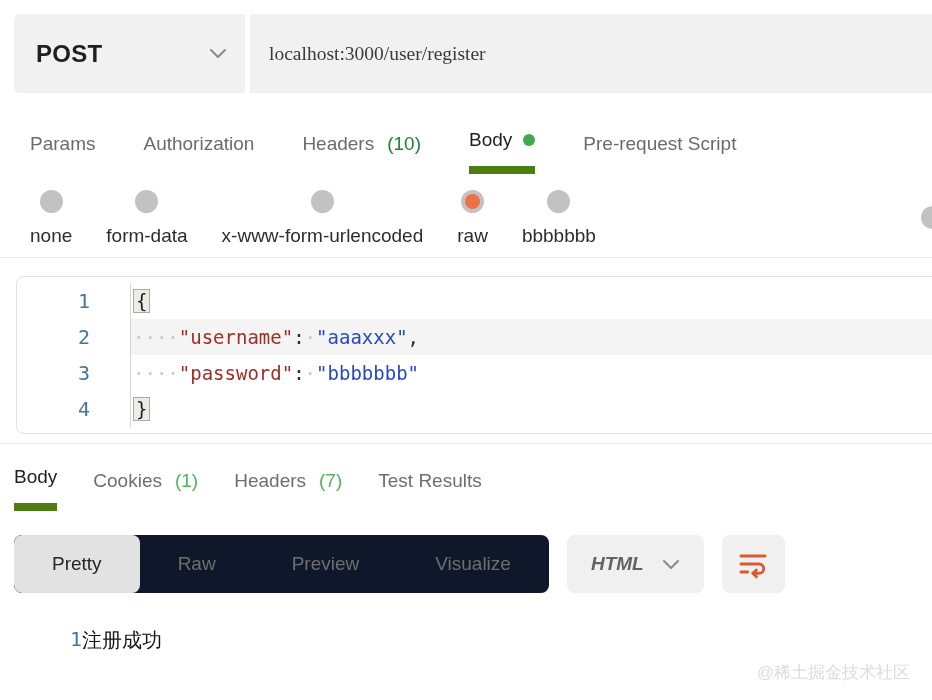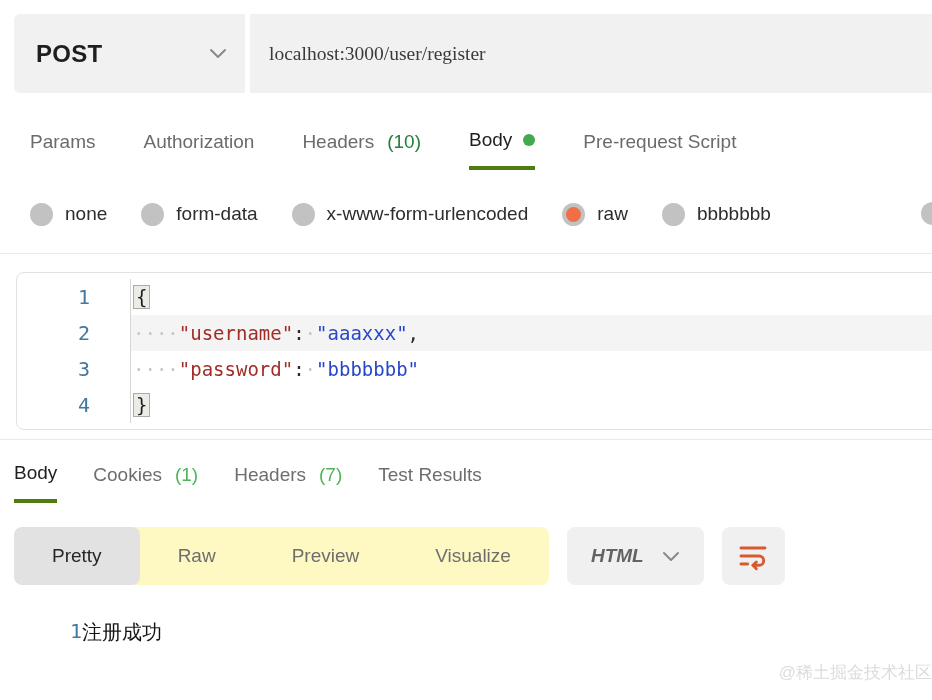--- a/index.html
+++ b/index.html
@@ -19,25 +19,25 @@
   .url-field{
     flex:1;background:#f1f1f1;display:flex;align-items:center;
     padding-left:19px;font-size:19.5px;color:#3a3a3a;font-family:Liberation Serif, serif;
   }
   .chev{width:18px;height:11px;display:block;}
   .chev polyline{fill:none;stroke:#8a8a8a;stroke-width:2;stroke-linecap:round;stroke-linejoin:round;}
   
   .req-tabs{display:flex;gap:48px;margin:36px 0 0 30px;font-size:19px;color:#6b6b6b;}
   .rtab{padding-bottom:15px;display:flex;align-items:center;gap:11px;cursor:pointer;white-space:nowrap;}
   .rtab .cnt{color:#21803c;margin-left:2px;}
-  .rtab.active{color:#1f1f1f;border-bottom:4px solid #4d7c0f;}
+  .rtab.active{color:#1f1f1f;border-bottom:8px solid #4d7c0f;}
   .green-dot{width:12px;height:12px;border-radius:50%;background:#43a94d;display:inline-block;}
   
   .radio-row{display:flex;align-items:center;gap:34px;margin:30px 0 0 30px;font-size:19px;color:#2d2d2d;position:relative;height:28px;}
-  .radio-item{display:flex;align-items:center;gap:12px;cursor:pointer;white-space:nowrap;}
+  .radio-item{display:flex;align-items:center;gap:12px;cursor:pointer;white-space:nowrap;flex-direction:column;}
   .rcircle{width:23px;height:23px;border-radius:50%;background:#c2c2c2;display:inline-block;position:relative;flex:0 0 auto;}
   .rcircle.selected::after{
     content:"";position:absolute;left:4px;top:4px;width:15px;height:15px;border-radius:50%;background:#ef7046;
   }
   .radio-partial{position:absolute;right:-12px;top:2px;}
   
   .divider{border:0;border-top:1px solid #e9e9e9;margin:0;}
   .div1{margin-top:25px;}
   .div2{margin-top:9px;}
   
@@ -53,40 +53,40 @@
   .ws{color:#c8c8c8;}
   .jkey{color:#a12d28;}
   .jstr{color:#2846c8;}
   .jpn{color:#2b2b2b;}
   .brk{background:#ecece7;border:1px solid #acaca2;padding:0 2px;color:#1d1d1d;}
   
   .resp-tabs{display:flex;gap:36px;margin:22px 0 0 14px;font-size:19px;color:#6e6e6e;}
   .resp-tabs .rtab .cnt{color:#50b45a;}
   
   .resp-toolbar{display:flex;align-items:center;gap:18px;margin:24px 0 0 14px;}
-  .segmented{display:flex;background:#fef9c3;border-radius:8px;height:58px;align-items:stretch;overflow:hidden;}
+  .segmented{display:flex;background:#0f172a;border-radius:8px;height:58px;align-items:stretch;overflow:hidden;}
   .seg{display:flex;align-items:center;padding:0 38px;font-size:19px;color:#6e6e6e;cursor:pointer;}
   .seg.active{background:#e2e2e2;border-radius:8px;color:#262626;}
   .format-btn{
     height:58px;background:#f0f0f0;border-radius:8px;display:flex;align-items:center;
     padding:0 24px;gap:18px;cursor:pointer;
   }
   .format-label{font-size:19px;color:#636363;font-weight:600;font-style:italic;}
   .icon-btn{
     width:63px;height:58px;background:#f0f0f0;border-radius:8px;
     display:flex;align-items:center;justify-content:center;cursor:pointer;
   }
   .wrap-svg{width:32px;height:32px;}
   .wrap-svg path{fill:none;stroke:#d55b31;stroke-width:2.2;stroke-linecap:round;stroke-linejoin:round;}
   
   .resp-body{display:flex;margin:34px 0 0 0;font-size:20px;}
   .resp-ln{width:82px;text-align:right;color:#44779d;font-family:"DejaVu Sans Mono",monospace;flex:0 0 auto;}
   .resp-text{color:#141414;}
   
-  .watermark{position:absolute;right:0;bottom:16px;font-size:17px;color:#dcdcdc;}
+  .watermark{position:absolute;right:22px;bottom:16px;font-size:17px;color:#dcdcdc;}
 </style>
 </head>
 <body>
 
 <div class="url-row">
   <div class="method-select">
     <span class="method-label">POST</span>
     <svg class="chev" viewBox="0 0 18 11">
         <polyline points="2,2 9,9 16,2"></polyline>
       </svg>

